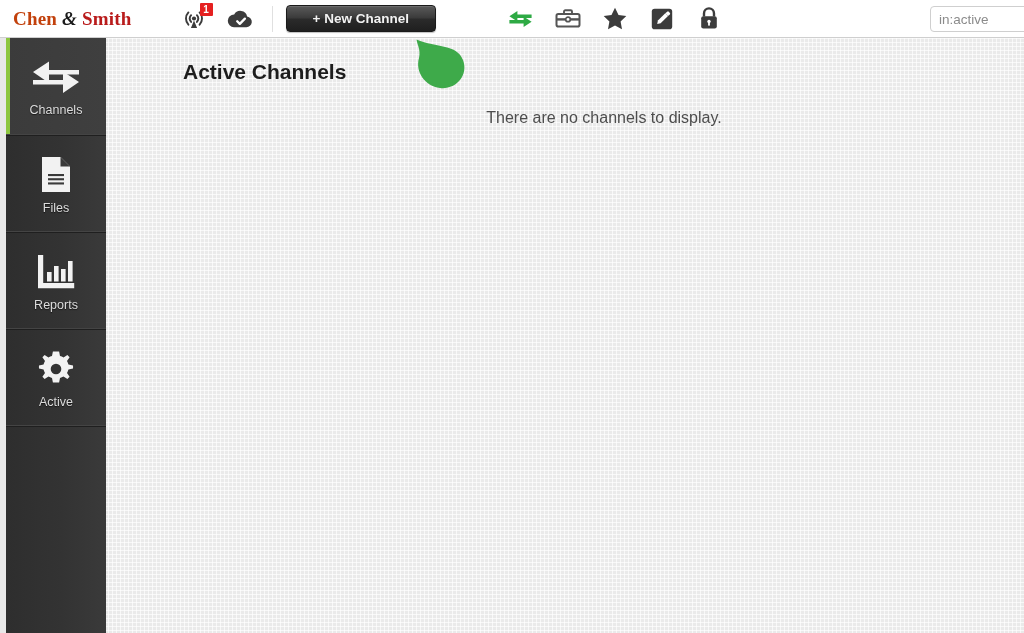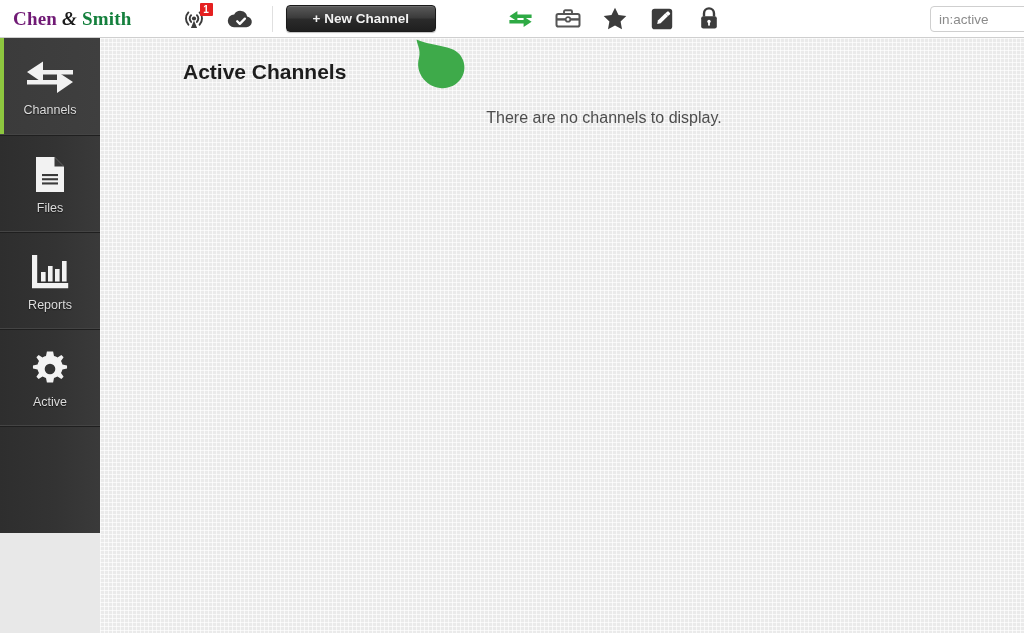--- a/index.html
+++ b/index.html
@@ -34,23 +34,23 @@
 
   .brand {
     margin-left: 13px;
     font-family: "Liberation Serif", serif;
     font-weight: bold;
     font-size: 19px;
     letter-spacing: 0.2px;
     white-space: nowrap;
     line-height: 1;
   }
-  .brand .b-dark { color: #701a75; }
+  .brand .b-dark { color: #c2410c; }
   .brand .b-amp  { color: #1b1b1b; font-style: italic; }
-  .brand .b-blue { color: #15803d; }
+  .brand .b-blue { color: #b91c1c; }
 
   .hdr-icons-left {
     display: flex;
     align-items: center;
     gap: 20px;
     margin-left: 49px;
   }
 
   .icon-btn {
     position: relative;
@@ -128,23 +128,23 @@
     padding: 0 8px;
     font-size: 13.5px;
     color: #8b8b8b;
     font-family: "Liberation Sans", sans-serif;
     outline: none;
   }
 
   
   .sidebar {
     position: absolute;
-    top: 38px; left: 0;
+    top: 38px; left: 6px;
     width: 100px;
-    height: 495px;
+    height: 595px;
     background: linear-gradient(to right, #2e2e2e 0%, #333333 55%, #3a3a3a 100%);
     z-index: 15;
     overflow: hidden;
   }
 
   .nav-item {
     position: relative;
     height: 97px;
     border-bottom: 1px solid #444444;
     border-top: 1px solid #1f1f1f;

